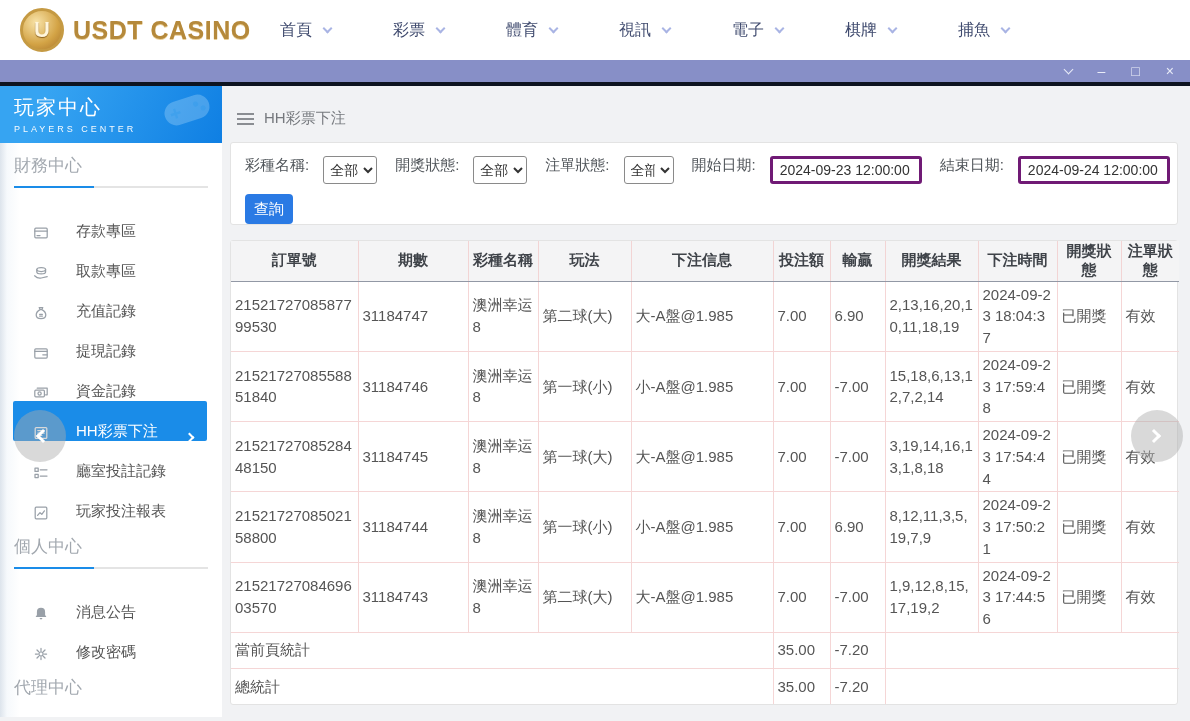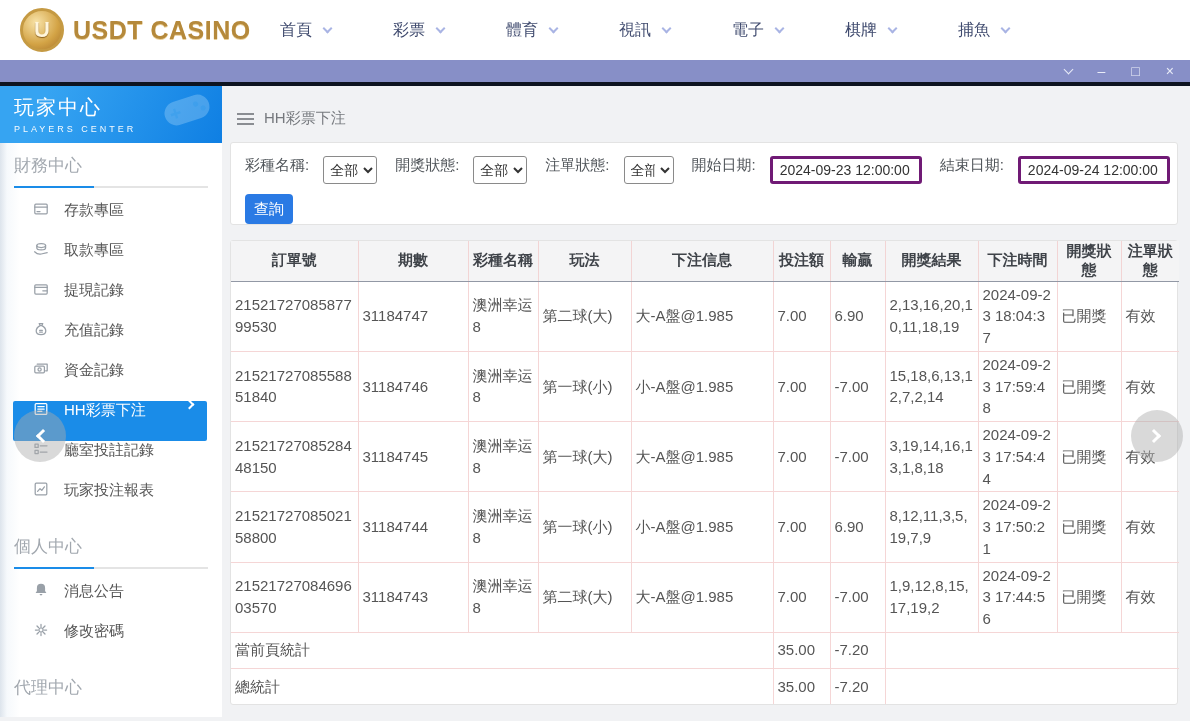--- a/index.html
+++ b/index.html
@@ -37,21 +37,21 @@
              background:linear-gradient(90deg,#dde4ec 0,#f6f9fc 7px,#fff 20px); overflow:hidden; }
   .sb-header { height:57px; background:linear-gradient(115deg,#36a4f2 20%,#0f7fe3);
                color:#fff; padding:8px 0 0 14px; position:relative; overflow:hidden; }
   .sb-title { font-size:20px; letter-spacing:2px; }
   .sb-sub { font-size:9px; letter-spacing:3px; margin-top:3px; opacity:.95; }
   .sb-gamepad { position:absolute; right:8px; top:6px; opacity:.55; transform:rotate(-18deg); }
   .sb-sec-title { font-size:17px; color:#a2a8af; padding:11px 14px 9px;font-family:Liberation Mono, monospace; }
   .sb-underline { height:2px; margin:0 14px; background:#e4e4e4; position:relative; }
   .sb-underline::before { content:""; position:absolute; left:0; top:0; width:80px; height:2px; background:#1a8ce8; }
   .sb-items { padding:13px 0 3px; }
-  .sb-item { height:40px; display:flex; align-items:flex-start; padding-left:33px; gap:15px;
+  .sb-item { height:40px; display:flex; align-items:flex-end; padding-left:33px; gap:27px;
              font-size:15px; color:#555; cursor:pointer; }
   .sb-item svg { flex:0 0 16px; }
   .sb-item.active { background:#1a8ce8; color:#fff; margin:0 15px 0 13px; padding-left:20px; border-radius:2px; }
   .sb-arrow { width:7px; height:7px; border-right:2px solid #fff; border-bottom:2px solid #fff;
               transform:rotate(-45deg); margin-left:auto; margin-right:14px; }
 
   
   .collapse-btn { position:absolute; width:52px; height:52px; border-radius:50%;
                   background:rgba(170,170,170,.45); display:flex; align-items:center;
                   justify-content:center; z-index:6; cursor:pointer; }
@@ -172,32 +172,32 @@
             <div class="sb-item">
            <svg width="16" height="16" viewBox="0 0 16 16" fill="none" stroke="#99a0a8" stroke-width="1.25" stroke-linecap="round" stroke-linejoin="round">
                 <ellipse cx="8.2" cy="4.6" rx="4.4" ry="1.9"></ellipse>
                 <path d="M1.6 10.8c2.2 2.1 4.4 2.7 6.6 2.2l6-1.4M3.8 4.6v2.3c0 1 2 1.9 4.4 1.9s4.4-.9 4.4-1.9V4.6"></path>
               </svg>
            <span class="sb-label">取款專區</span>
 
          </div>
             <div class="sb-item">
            <svg width="16" height="16" viewBox="0 0 16 16" fill="none" stroke="#99a0a8" stroke-width="1.25" stroke-linecap="round" stroke-linejoin="round">
+                <path d="M6.2 2.6h3.6L8.9 4.6H7.1zM7.1 4.6C4.7 5.9 3.2 7.8 3.2 9.9c0 2.3 2.1 3.6 4.8 3.6s4.8-1.3 4.8-3.6c0-2.1-1.5-4-3.9-5.3"></path>
+                <path d="M6.6 9.3h2.8M6.6 11h2.8"></path>
+              </svg>
+           <span class="sb-label">充值記錄</span>
+
+         </div>
+            <div class="sb-item">
+           <svg width="16" height="16" viewBox="0 0 16 16" fill="none" stroke="#99a0a8" stroke-width="1.25" stroke-linecap="round" stroke-linejoin="round">
                 <rect x="1.8" y="3.8" width="12.4" height="9.2" rx="1"></rect>
                 <path d="M1.8 6.4h12.4M9.8 9.8h4.4"></path>
               </svg>
            <span class="sb-label">提現記錄</span>
-
-         </div>
-            <div class="sb-item">
-           <svg width="16" height="16" viewBox="0 0 16 16" fill="none" stroke="#99a0a8" stroke-width="1.25" stroke-linecap="round" stroke-linejoin="round">
-                <path d="M6.2 2.6h3.6L8.9 4.6H7.1zM7.1 4.6C4.7 5.9 3.2 7.8 3.2 9.9c0 2.3 2.1 3.6 4.8 3.6s4.8-1.3 4.8-3.6c0-2.1-1.5-4-3.9-5.3"></path>
-                <path d="M6.6 9.3h2.8M6.6 11h2.8"></path>
-              </svg>
-           <span class="sb-label">充值記錄</span>
 
          </div>
             <div class="sb-item">
            <svg width="16" height="16" viewBox="0 0 16 16" fill="none" stroke="#99a0a8" stroke-width="1.25" stroke-linecap="round" stroke-linejoin="round">
                 <rect x="1.8" y="5.2" width="9.6" height="6.6" rx="1"></rect>
                 <circle cx="6.6" cy="8.5" r="1.6"></circle>
                 <path d="M4.2 3.2h10v6.6h-1.6"></path>
               </svg>
            <span class="sb-label">資金記錄</span>
 

